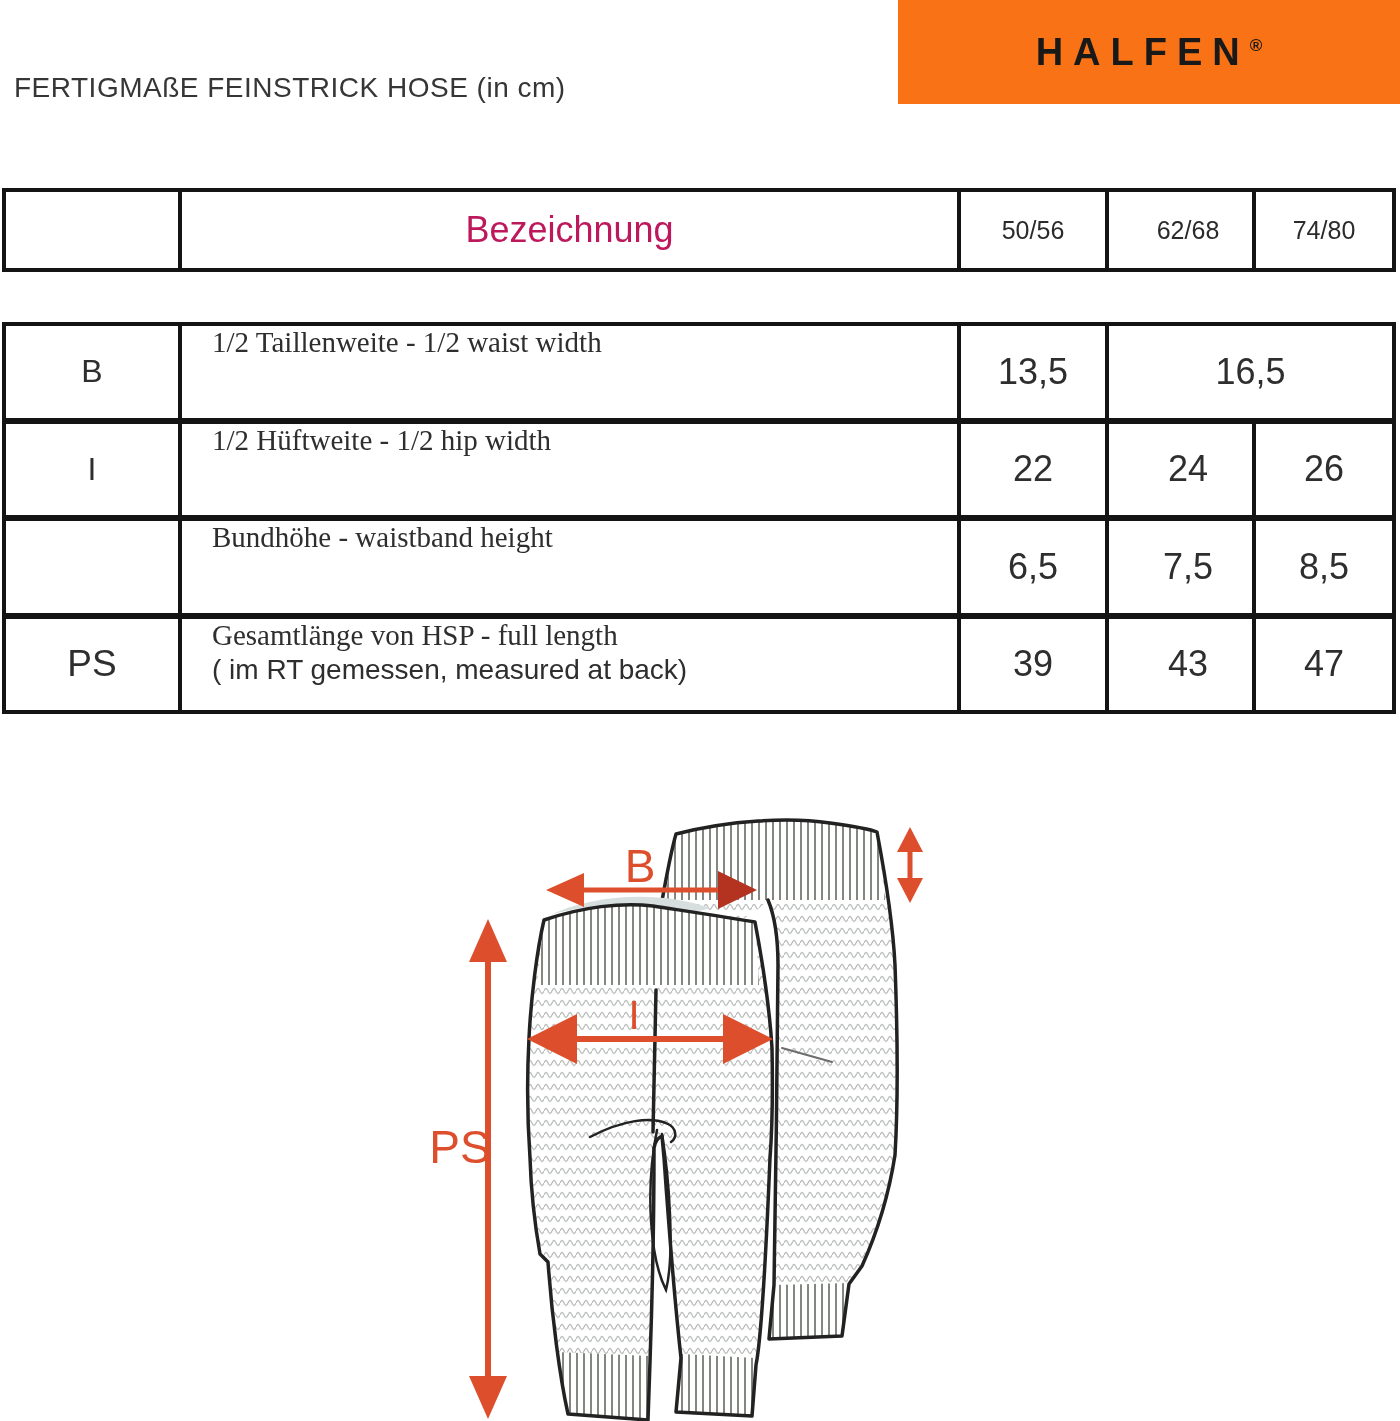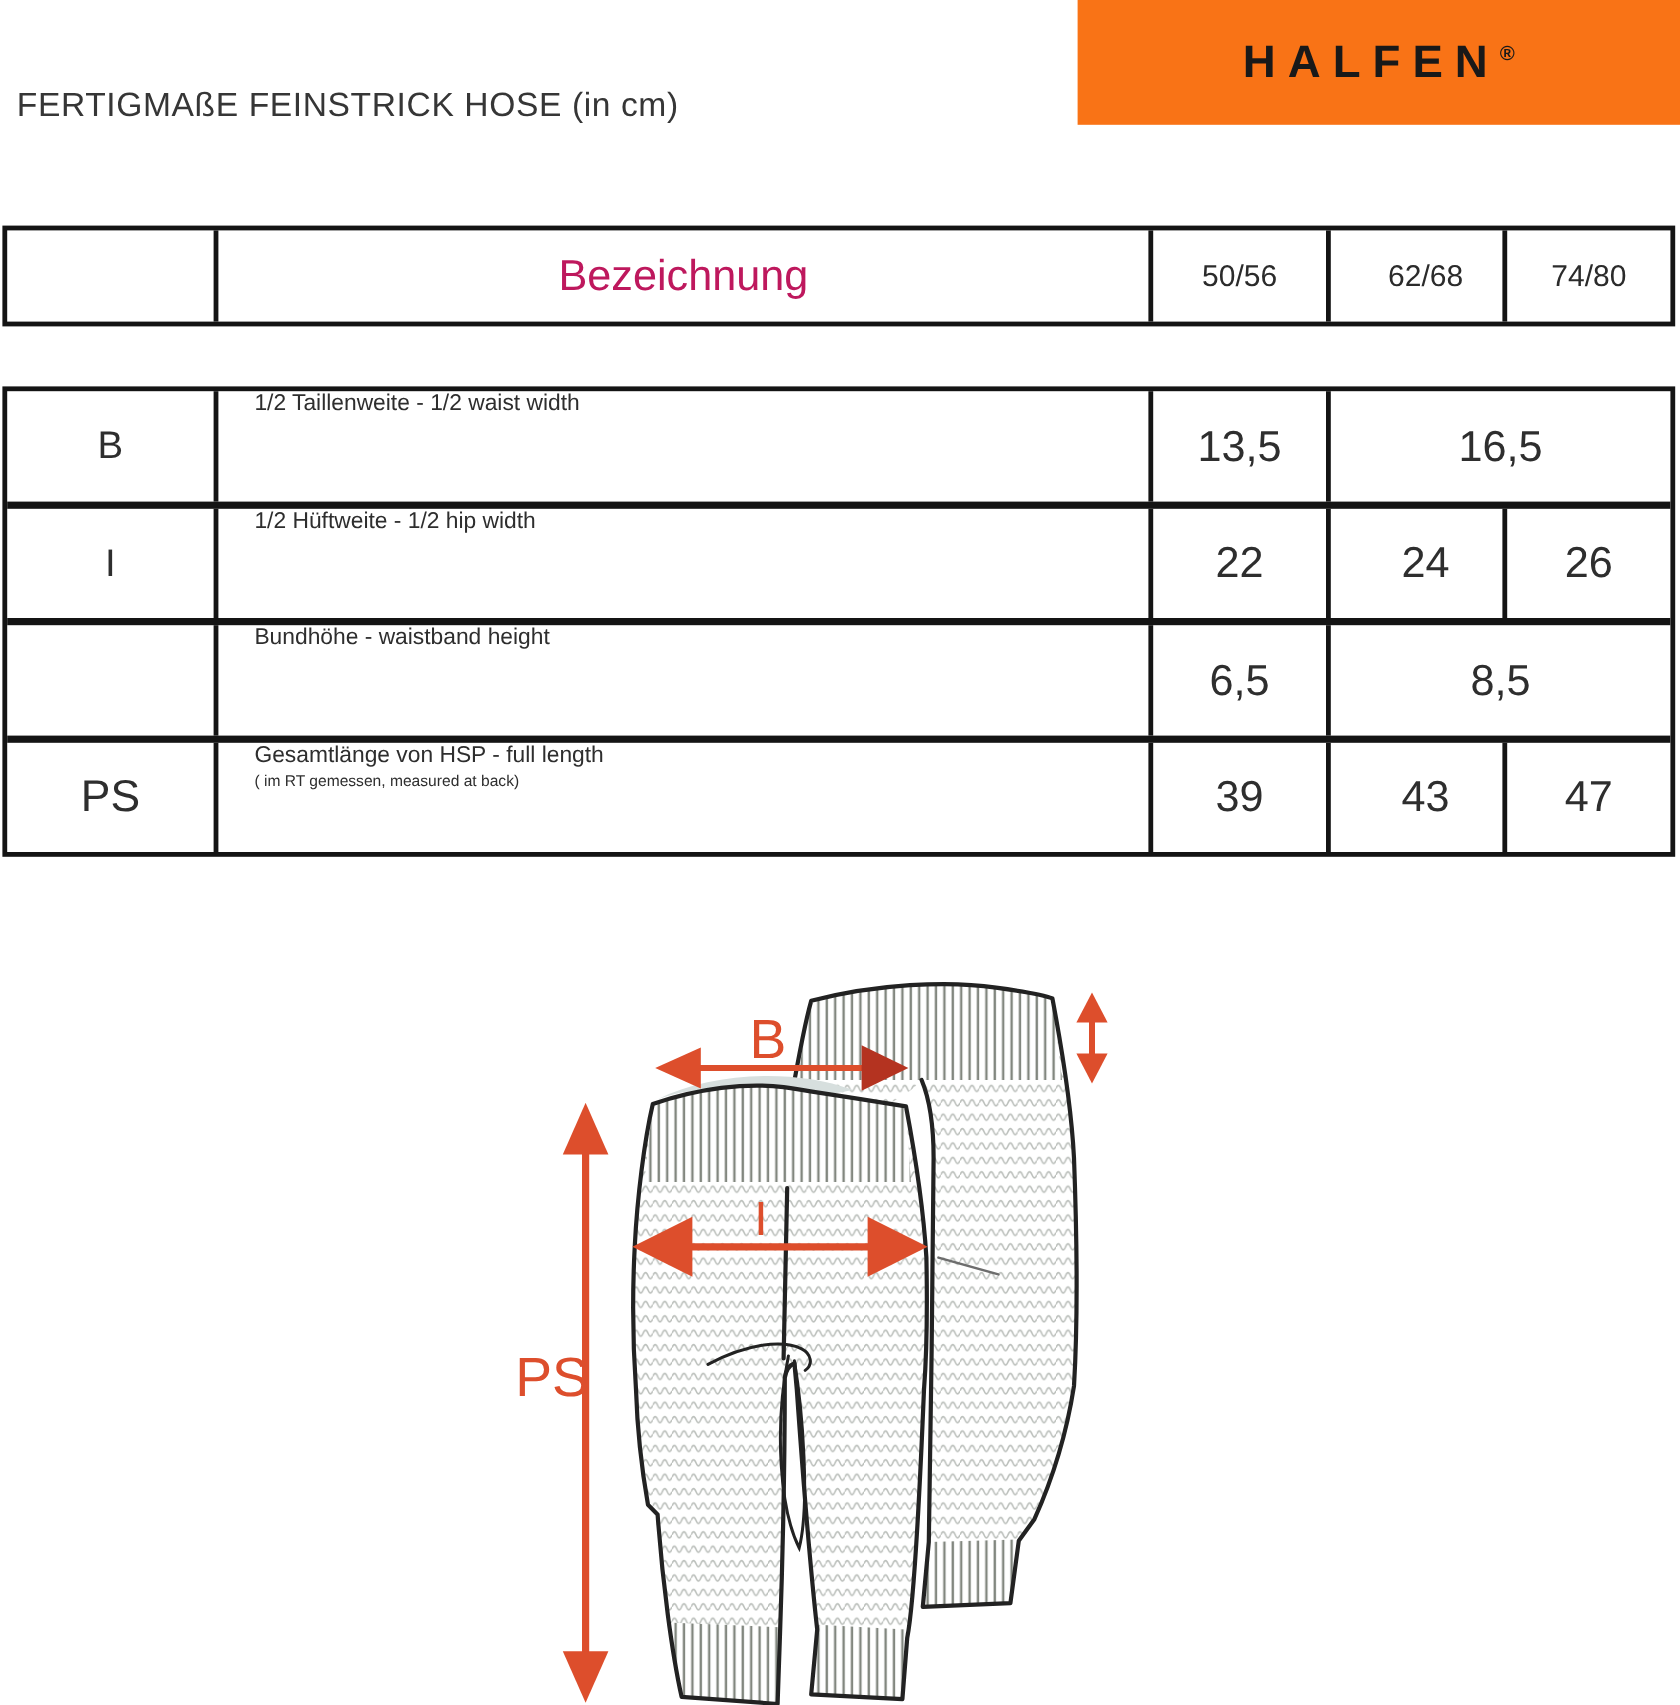--- a/index.html
+++ b/index.html
@@ -35,22 +35,22 @@
   .c1 { width:779px; flex:none; }
   .c2 { width:148px; flex:none; }
   .c3 { width:147px; flex:none;padding-left:15px; }
   .c4 { flex:1 1 auto; }
   .hdr-name { font-size:36px; color:#be185d; }
   .hdr-size { font-size:25px; color:#2b2b2b; }
   .code { font-size:32px; }
   .code-big { font-size:37px; }
   .desc { justify-content:flex-start; padding-left:30px; font-size:29px;
           flex-direction:column; align-items:flex-start; }
-  .desc .main { font-size:19px; }
-  .desc .note { font-size:13px; margin-top:2px; }
+  .desc .main { font-size:29px;font-family:Liberation Serif, serif; }
+  .desc .note { font-size:28px; margin-top:2px; }
   .val { font-size:36px; }
 
   .diagram { position:absolute; left:400px; top:790px; width:540px; height:631px; }
   .outline { fill:none; stroke:#222; stroke-width:3.5; stroke-linejoin:round; stroke-linecap:round; }
   .thin    { fill:none; stroke:#222; stroke-width:2.5; stroke-linecap:round; }
   .mark    { fill:none; stroke:#6d6d6d; stroke-width:2; stroke-linecap:round; }
   .acc-f   { fill:var(--accent); }
   .acc-s   { stroke:var(--accent); }
   .dlabel  { font-family:"Liberation Sans", sans-serif; fill:var(--accent); }
 </style>
@@ -95,20 +95,21 @@
       <div class="cell c3 val">24</div>
       <div class="cell c4 val">26</div>
     </div>
 
     <div class="row">
       <div class="cell c0 code"></div>
       <div class="cell c1 desc">
         <span class="main">Bundhöhe - waistband height</span>
       </div>
       <div class="cell c2 val">6,5</div>
+      <div class="cell c3 val">7,5</div>
       <div class="cell c4 val">8,5</div>
     </div>
 
     <div class="row">
       <div class="cell c0 code code-big">PS</div>
       <div class="cell c1 desc">
         <span class="main">Gesamtlänge von HSP - full length</span>
         <span class="note">( im RT gemessen, measured at back)</span>
       </div>
       <div class="cell c2 val">39</div>

